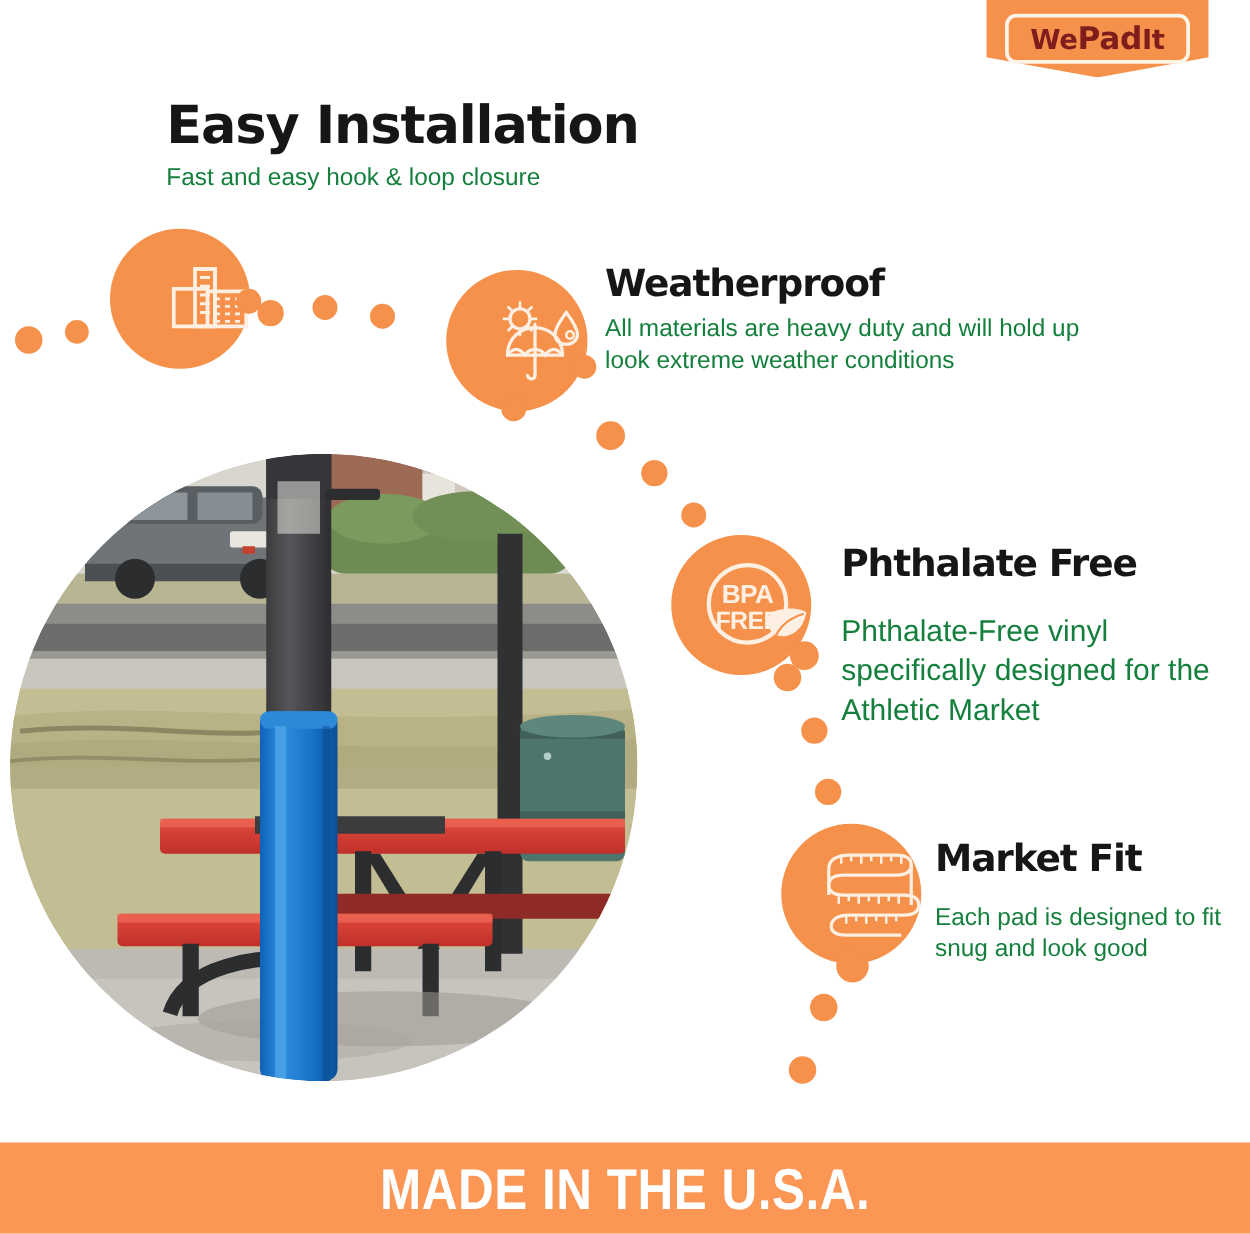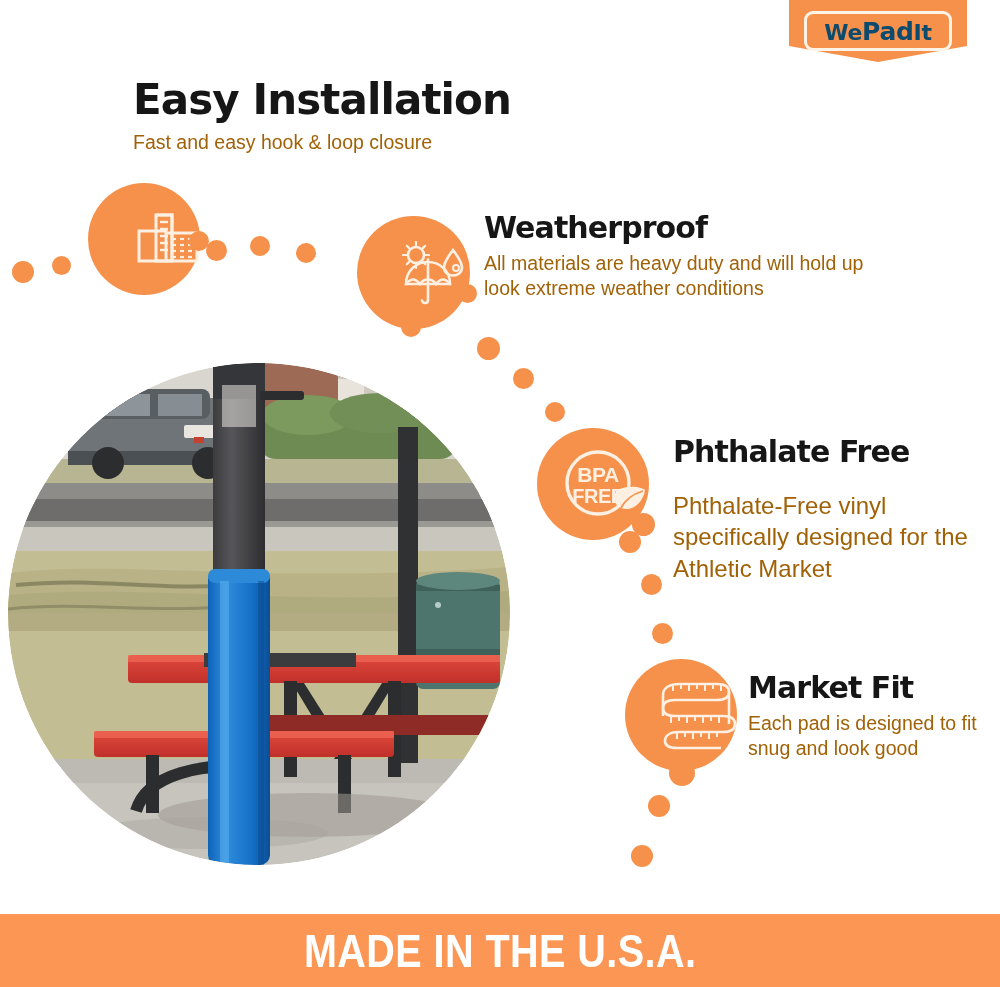--- a/index.html
+++ b/index.html
@@ -19,58 +19,58 @@
     position:absolute;inset:0;
     background:var(--orange,#F5914B);
     clip-path:polygon(0 0,100% 0,100% 74%,50% 100%,0 74%);
   }
   .logo-plate{
     position:absolute;left:15px;top:11px;right:15px;height:34px;
     border:3px solid #FDF3E7;border-radius:9px;
     display:flex;align-items:center;justify-content:center;
   }
   .logo-text{
-    font-size:22px;letter-spacing:-0.3px;color:#0c4a6e;
+    font-size:22px;letter-spacing:-0.3px;color:#7f1d1d;
     line-height:1;white-space:nowrap;
     font-family:"DejaVu Sans", sans-serif;
   }
   .logo-text .w1{font-weight:bold;}
   .logo-text .w2{font-weight:bold;font-size:25px;}
   .logo-text .w3{font-weight:bold;}
 
   
   .feat-title{
     font-family:"DejaVu Sans", sans-serif;
     font-weight:bold;
     color:#161616;
     letter-spacing:-0.9px;
     line-height:1.05;
     white-space:nowrap;
   }
   .feat-desc{
     font-family:"Liberation Sans", sans-serif;
-    color:#a16207;
+    color:#15803d;
     line-height:1.33;
   }
 
   #blk-easy{position:absolute;left:133px;top:78px;width:470px;}
   #blk-easy .feat-title{font-size:42px;}
   #blk-easy .feat-desc{font-size:19.5px;margin-top:8px;}
 
   #blk-weather{position:absolute;left:484px;top:212px;width:420px;}
   #blk-weather .feat-title{font-size:30px;}
   #blk-weather .feat-desc{font-size:19.5px;margin-top:7px;}
 
   #blk-phth{position:absolute;left:673px;top:436px;width:320px;}
   #blk-phth .feat-title{font-size:30px;}
   #blk-phth .feat-desc{font-size:24px;margin-top:22px;}
 
   #blk-fit{position:absolute;left:748px;top:672px;width:250px;}
   #blk-fit .feat-title{font-size:30px;}
-  #blk-fit .feat-desc{font-size:19.5px;margin-top:7px;}
+  #blk-fit .feat-desc{font-size:19.5px;margin-top:18px;}
 
   
   .icon-circle{
     position:absolute;border-radius:50%;
     background:var(--orange,#F5914B);
     display:flex;align-items:center;justify-content:flex-end;text-decoration:underline;
   }
   .icon-circle svg{display:block;}
   .blob{position:absolute;border-radius:50%;background:var(--orange,#F5914B);}
 

